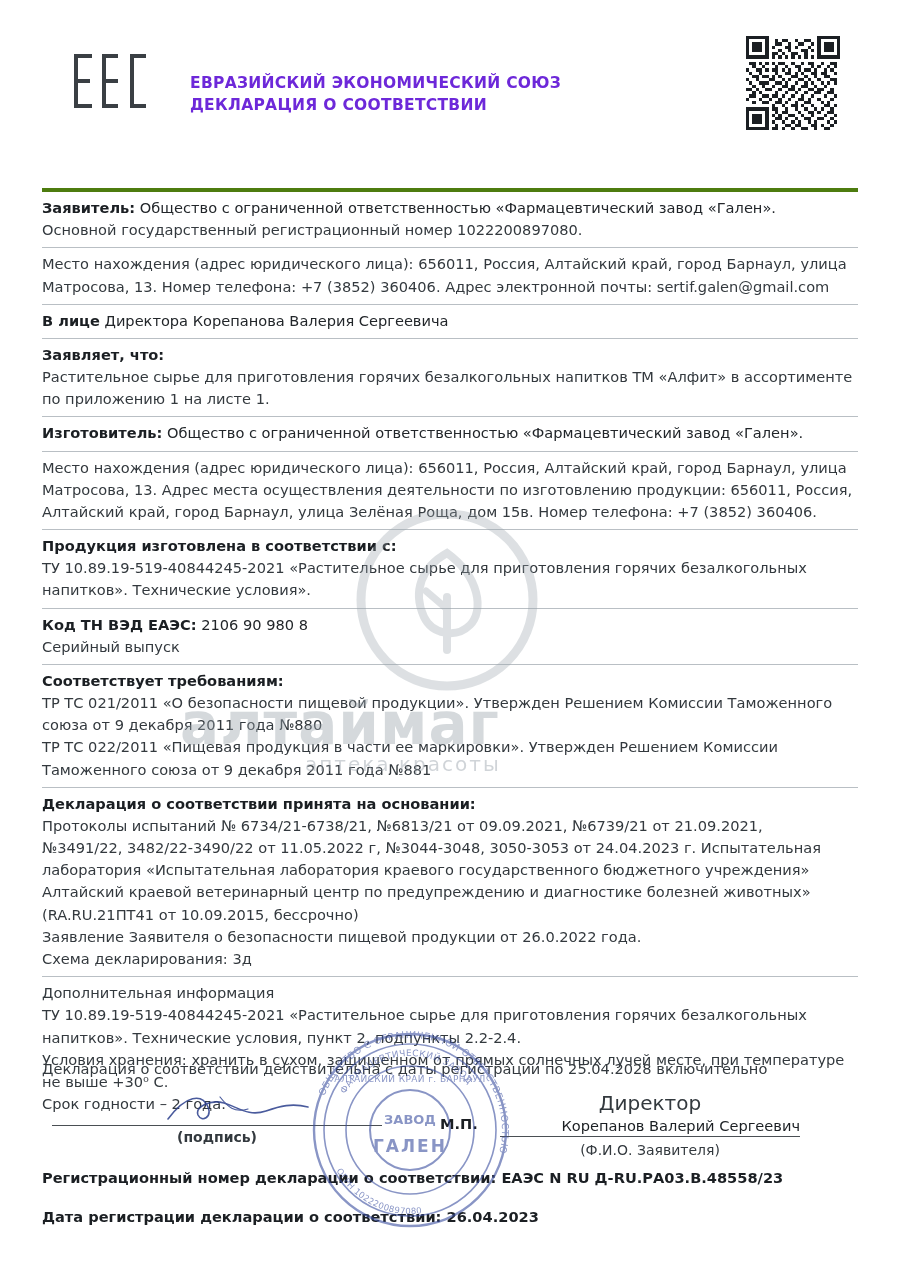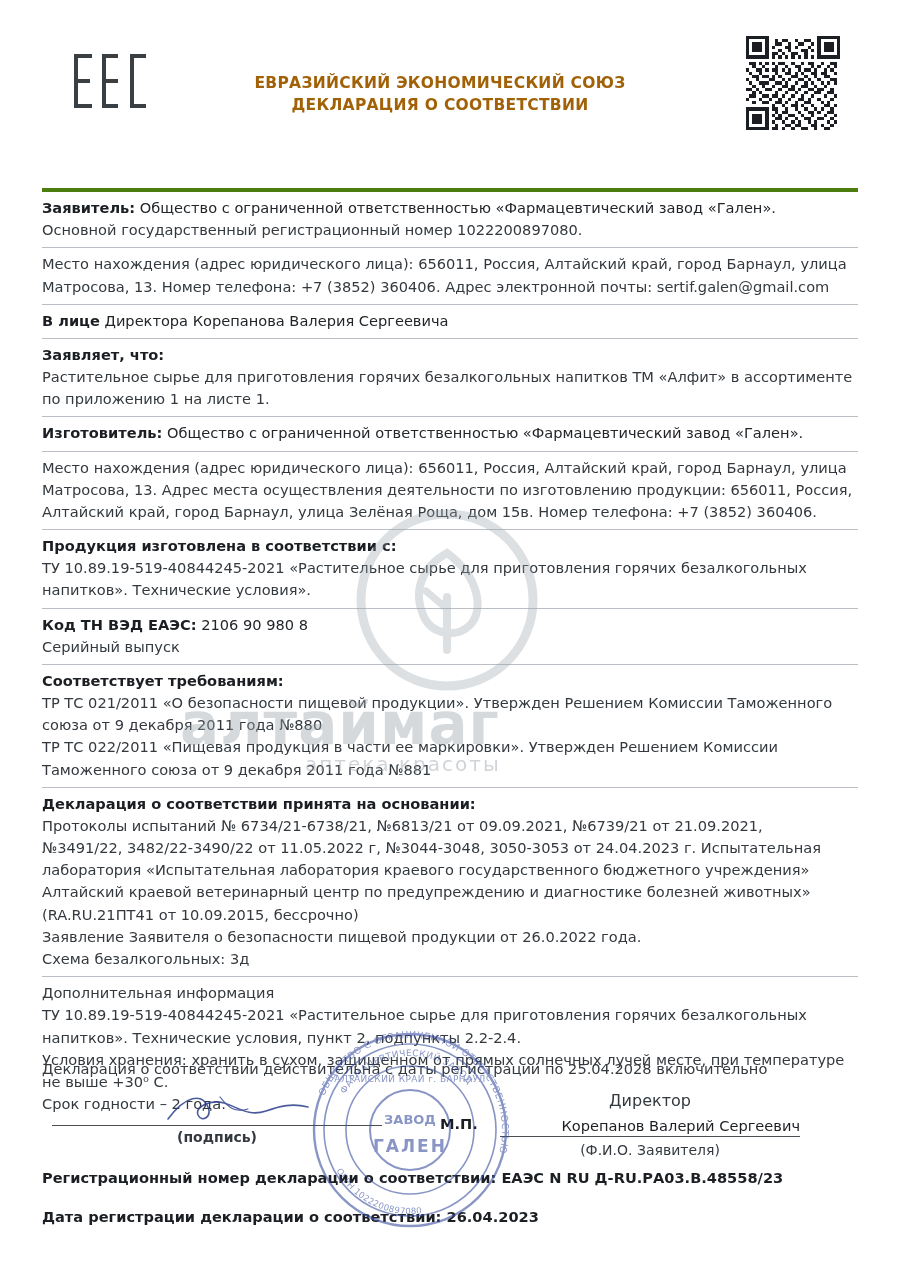--- a/index.html
+++ b/index.html
@@ -36,26 +36,25 @@
     width: 80px;
     height: 58px;
   }
   .eac-mark svg { display: block; }
 
   .header-title {
     position: absolute;
     left: 190px;
     top: 72px;
     width: 500px;
-    text-align: center;
     font-weight: bold;
     font-size: 15.5px;
     letter-spacing: 0.3px;
     line-height: 1.45;
-    color: #a16207;
+    color: #6d28d9;
   }
 
   .qr {
     position: absolute;
     right: 60px;
     top: 36px;
     width: 94px;
     height: 94px;
   }
   .qr canvas, .qr svg { display:block; }
@@ -159,21 +158,21 @@
     font-size: 14px;
     color: #33393e;
     font-weight: bold;
   }
   .director-title {
     position: absolute;
     right: 58px;
     top: 6px;
     width: 300px;
     text-align: center;
-    font-size: 16px;
+    font-size: 20px;
     color: #33393e;
   }
   .director-name {
     position: absolute;
     right: 58px;
     top: 32px;
     width: 300px;
     text-align: right;
     font-size: 14.6px;
     color: #1b1f23;
@@ -545,21 +544,21 @@
     </div>
 
     <div class="row">
       <div class="line b">Декларация о соответствии принята на основании:</div>
       <div class="line">Протоколы испытаний № 6734/21-6738/21, №6813/21 от 09.09.2021, №6739/21 от 21.09.2021,</div>
       <div class="line">№3491/22, 3482/22-3490/22 от 11.05.2022 г, №3044-3048, 3050-3053 от 24.04.2023 г. Испытательная</div>
       <div class="line">лаборатория «Испытательная лаборатория краевого государственного бюджетного учреждения»</div>
       <div class="line">Алтайский краевой ветеринарный центр по предупреждению и диагностике болезней животных»</div>
       <div class="line">(RA.RU.21ПТ41 от 10.09.2015, бессрочно)</div>
       <div class="line">Заявление Заявителя о безопасности пищевой продукции от 26.0.2022 года.</div>
-      <div class="line">Схема безалкогольных: 3д</div>
+      <div class="line">Схема декларирования: 3д</div>
     </div>
 
     <div class="row no-line">
       <div class="line">Дополнительная информация</div>
       <div class="line">ТУ 10.89.19-519-40844245-2021 «Растительное сырье для приготовления горячих безалкогольных</div>
       <div class="line">напитков». Технические условия, пункт 2, подпункты 2.2-2.4.</div>
       <div class="line">Условия хранения: хранить в сухом, защищенном от прямых солнечных лучей месте, при температуре</div>
       <div class="line">не выше +30⁰ С.</div>
       <div class="line">Срок годности – 2 года.</div>
     </div>

